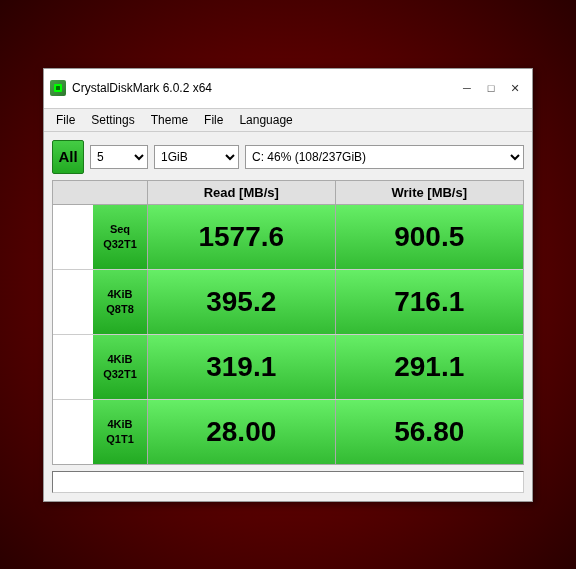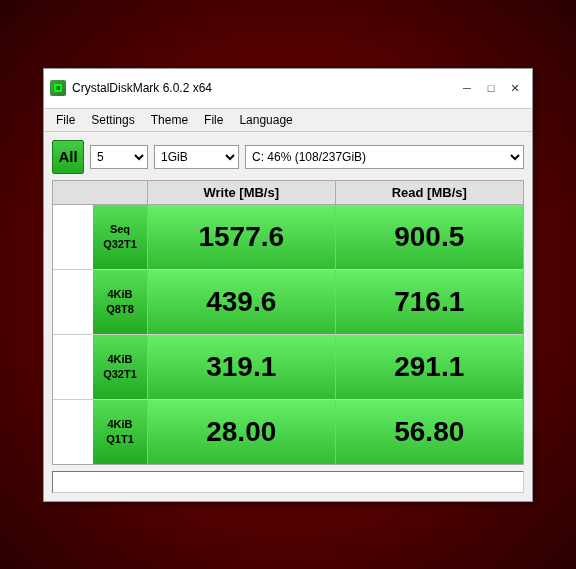--- a/index.html
+++ b/index.html
@@ -210,33 +210,33 @@
       </select>
       <select class="select-control select-large">
         <option>C: 46% (108/237GiB)</option>
       </select>
     </div>
 
     <div class="table-container">
 
       <div class="table-header">
         <div class="table-header-cell"></div>
+        <div class="table-header-cell">Read [MB/s]</div>
         <div class="table-header-cell">Write [MB/s]</div>
-        <div class="table-header-cell">Read [MB/s]</div>
       </div>
 
       <div class="table-row">
         <div class="row-label">Seq<br>Q32T1</div>
         <div class="row-value">1577.6</div>
         <div class="row-value">900.5</div>
       </div>
 
       <div class="table-row">
         <div class="row-label">4KiB<br>Q8T8</div>
-        <div class="row-value">439.6</div>
+        <div class="row-value">395.2</div>
         <div class="row-value">716.1</div>
       </div>
 
       <div class="table-row">
         <div class="row-label">4KiB<br>Q32T1</div>
         <div class="row-value">319.1</div>
         <div class="row-value">291.1</div>
       </div>
 
       <div class="table-row">

